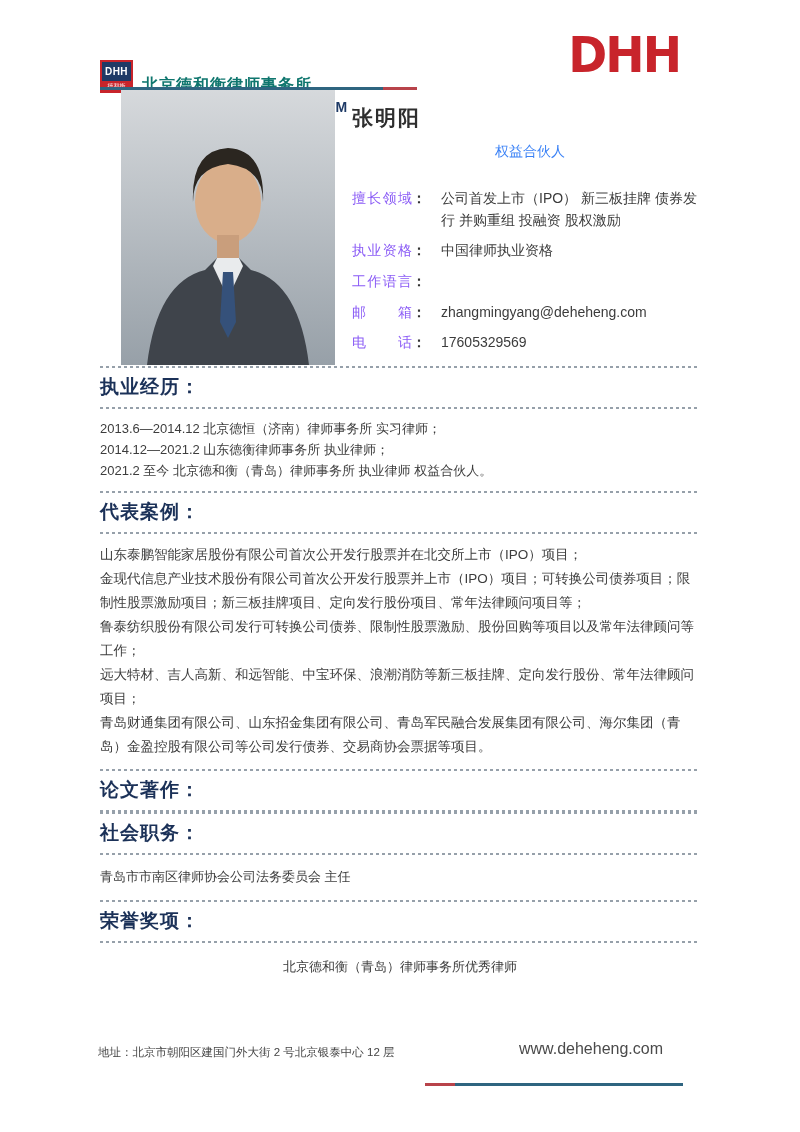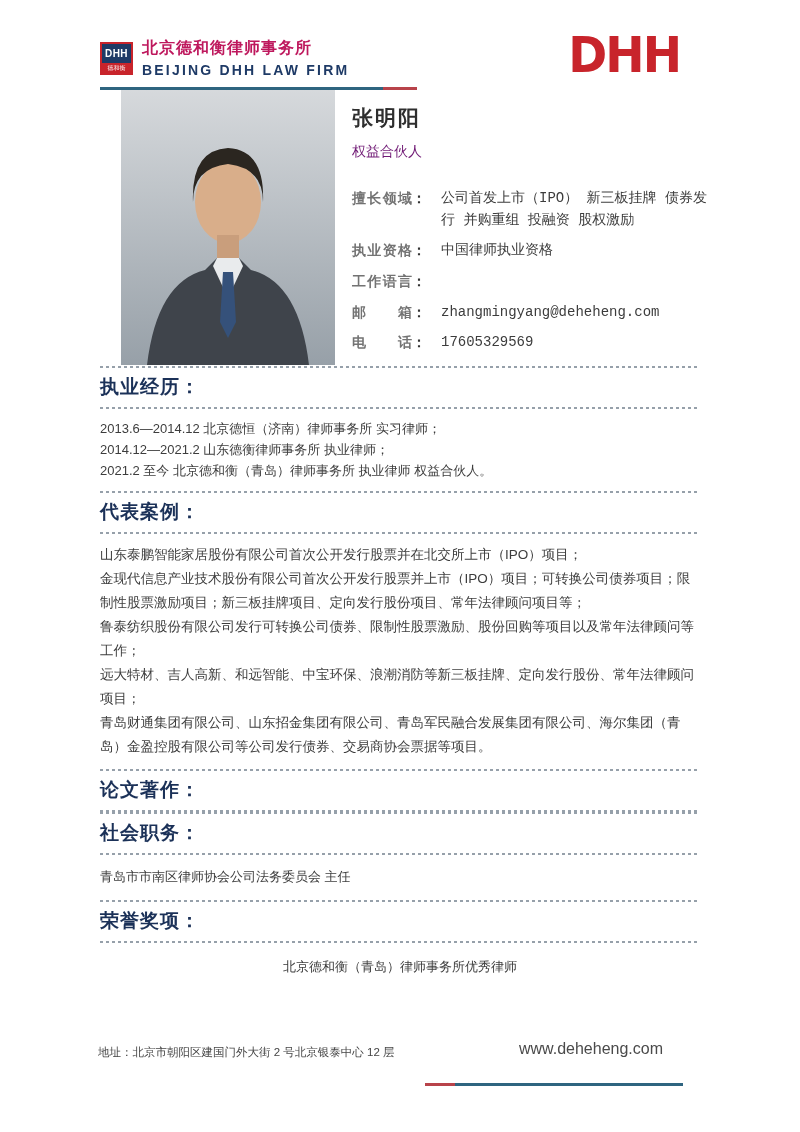--- a/index.html
+++ b/index.html
@@ -5,38 +5,38 @@
   * { margin: 0; padding: 0; box-sizing: border-box; }
   html, body { background: #ffffff; }
   body { font-family: "Liberation Sans", "DejaVu Sans", sans-serif; }
   .page { position: relative; width: 780px; height: 1132px; background: #fff; overflow: hidden; }
 
   
   .header-left { position: absolute; left: 100px; top: 38px; display: flex; align-items: center; gap: 9px; }
   .badge { width: 33px; height: 33px; border: 2px solid #c8242b; display: flex; flex-direction: column; background: #fff; }
   .badge-top { flex: 1; background: #1e3a66; color: #fff; font-size: 10px; font-weight: bold; text-align: center; line-height: 19px; letter-spacing: 0.5px; }
   .badge-bottom { height: 10px; background: #c8242b; color: #fff; font-size: 6px; text-align: center; line-height: 10px; }
-  .firm-cn { color: #be185d; font-size: 16px; font-weight: bold; letter-spacing: 1px; }
+  .firm-cn { color: #0f766e; font-size: 16px; font-weight: bold; letter-spacing: 1px; margin-top: 37px; }
   .firm-en { color: #1e3a66; font-size: 14px; font-weight: bold; letter-spacing: 2.2px; margin-top: 3px; }
   .brand { position: absolute; right: 100px; top: 27px; color: #c8242b; font-size: 47px; font-weight: 900; letter-spacing: -2px; transform: scaleY(1.04); font-family: "DejaVu Sans", sans-serif; }
   .header-divider { position: absolute; left: 100px; top: 87px; width: 317px; height: 3px;
       background: linear-gradient(90deg, #2f6580 0, #2f6580 283px, #b8434a 283px, #b8434a 100%); }
 
   
   .photo { position: absolute; left: 121px; top: 90px; width: 214px; height: 275px; }
   .photo svg { display: block; width: 100%; height: 100%; }
   .info { position: absolute; left: 352px; top: 104px; width: 356px; }
   .name { font-size: 21px; font-weight: bold; color: #2e2e2e; letter-spacing: 2px; }
-  .job-title { font-size: 14px; color: #701a75; margin-top: 11px; }
+  .job-title { font-size: 14px; color: #3b82f6; margin-top: 11px; text-align: center; }
   .fields { margin-top: 27px; }
   .field-row { display: flex; align-items: flex-start; font-size: 14px; margin-bottom: 9px; line-height: 1.55; }
-  .field-label { display: inline-block; width: 60px; flex-shrink: 0; font-weight: bold; color: #737373;
+  .field-label { display: inline-block; width: 60px; flex-shrink: 0; font-weight: normal; color: #8b5cf6;
       text-align: justify; text-align-last: justify; }
   .field-colon { font-weight: bold; color: #333; margin-right: 15px; }
-  .field-value { color: #3c3c3c; flex: 1; font-family: Liberation Mono, monospace; }
+  .field-value { color: #3c3c3c; flex: 1; }
 
   
   .sections { position: absolute; left: 100px; top: 366px; width: 600px; }
   .dashes { height: 2px; background-image: repeating-linear-gradient(90deg, #96a0aa 0, #96a0aa 3px, transparent 3px, transparent 6px); }
   .section-heading { font-size: 19px; font-weight: bold; color: #1b3158; padding: 6px 0 7px; letter-spacing: 1px; }
   .career-lines { padding: 9px 0 10px; font-size: 13px; color: #3d3d3d; line-height: 21px; }
   .cases { padding: 9px 0 10px; font-size: 13.5px; color: #3d3d3d; line-height: 24px; }
   .pubs { padding: 6px 0 8px; font-size: 13.5px; color: #3d3d3d; }
   .pubs > div { margin: 13px 0; }
   .social-lines { padding: 13px 0 14px; font-size: 13px; color: #3d3d3d; }

